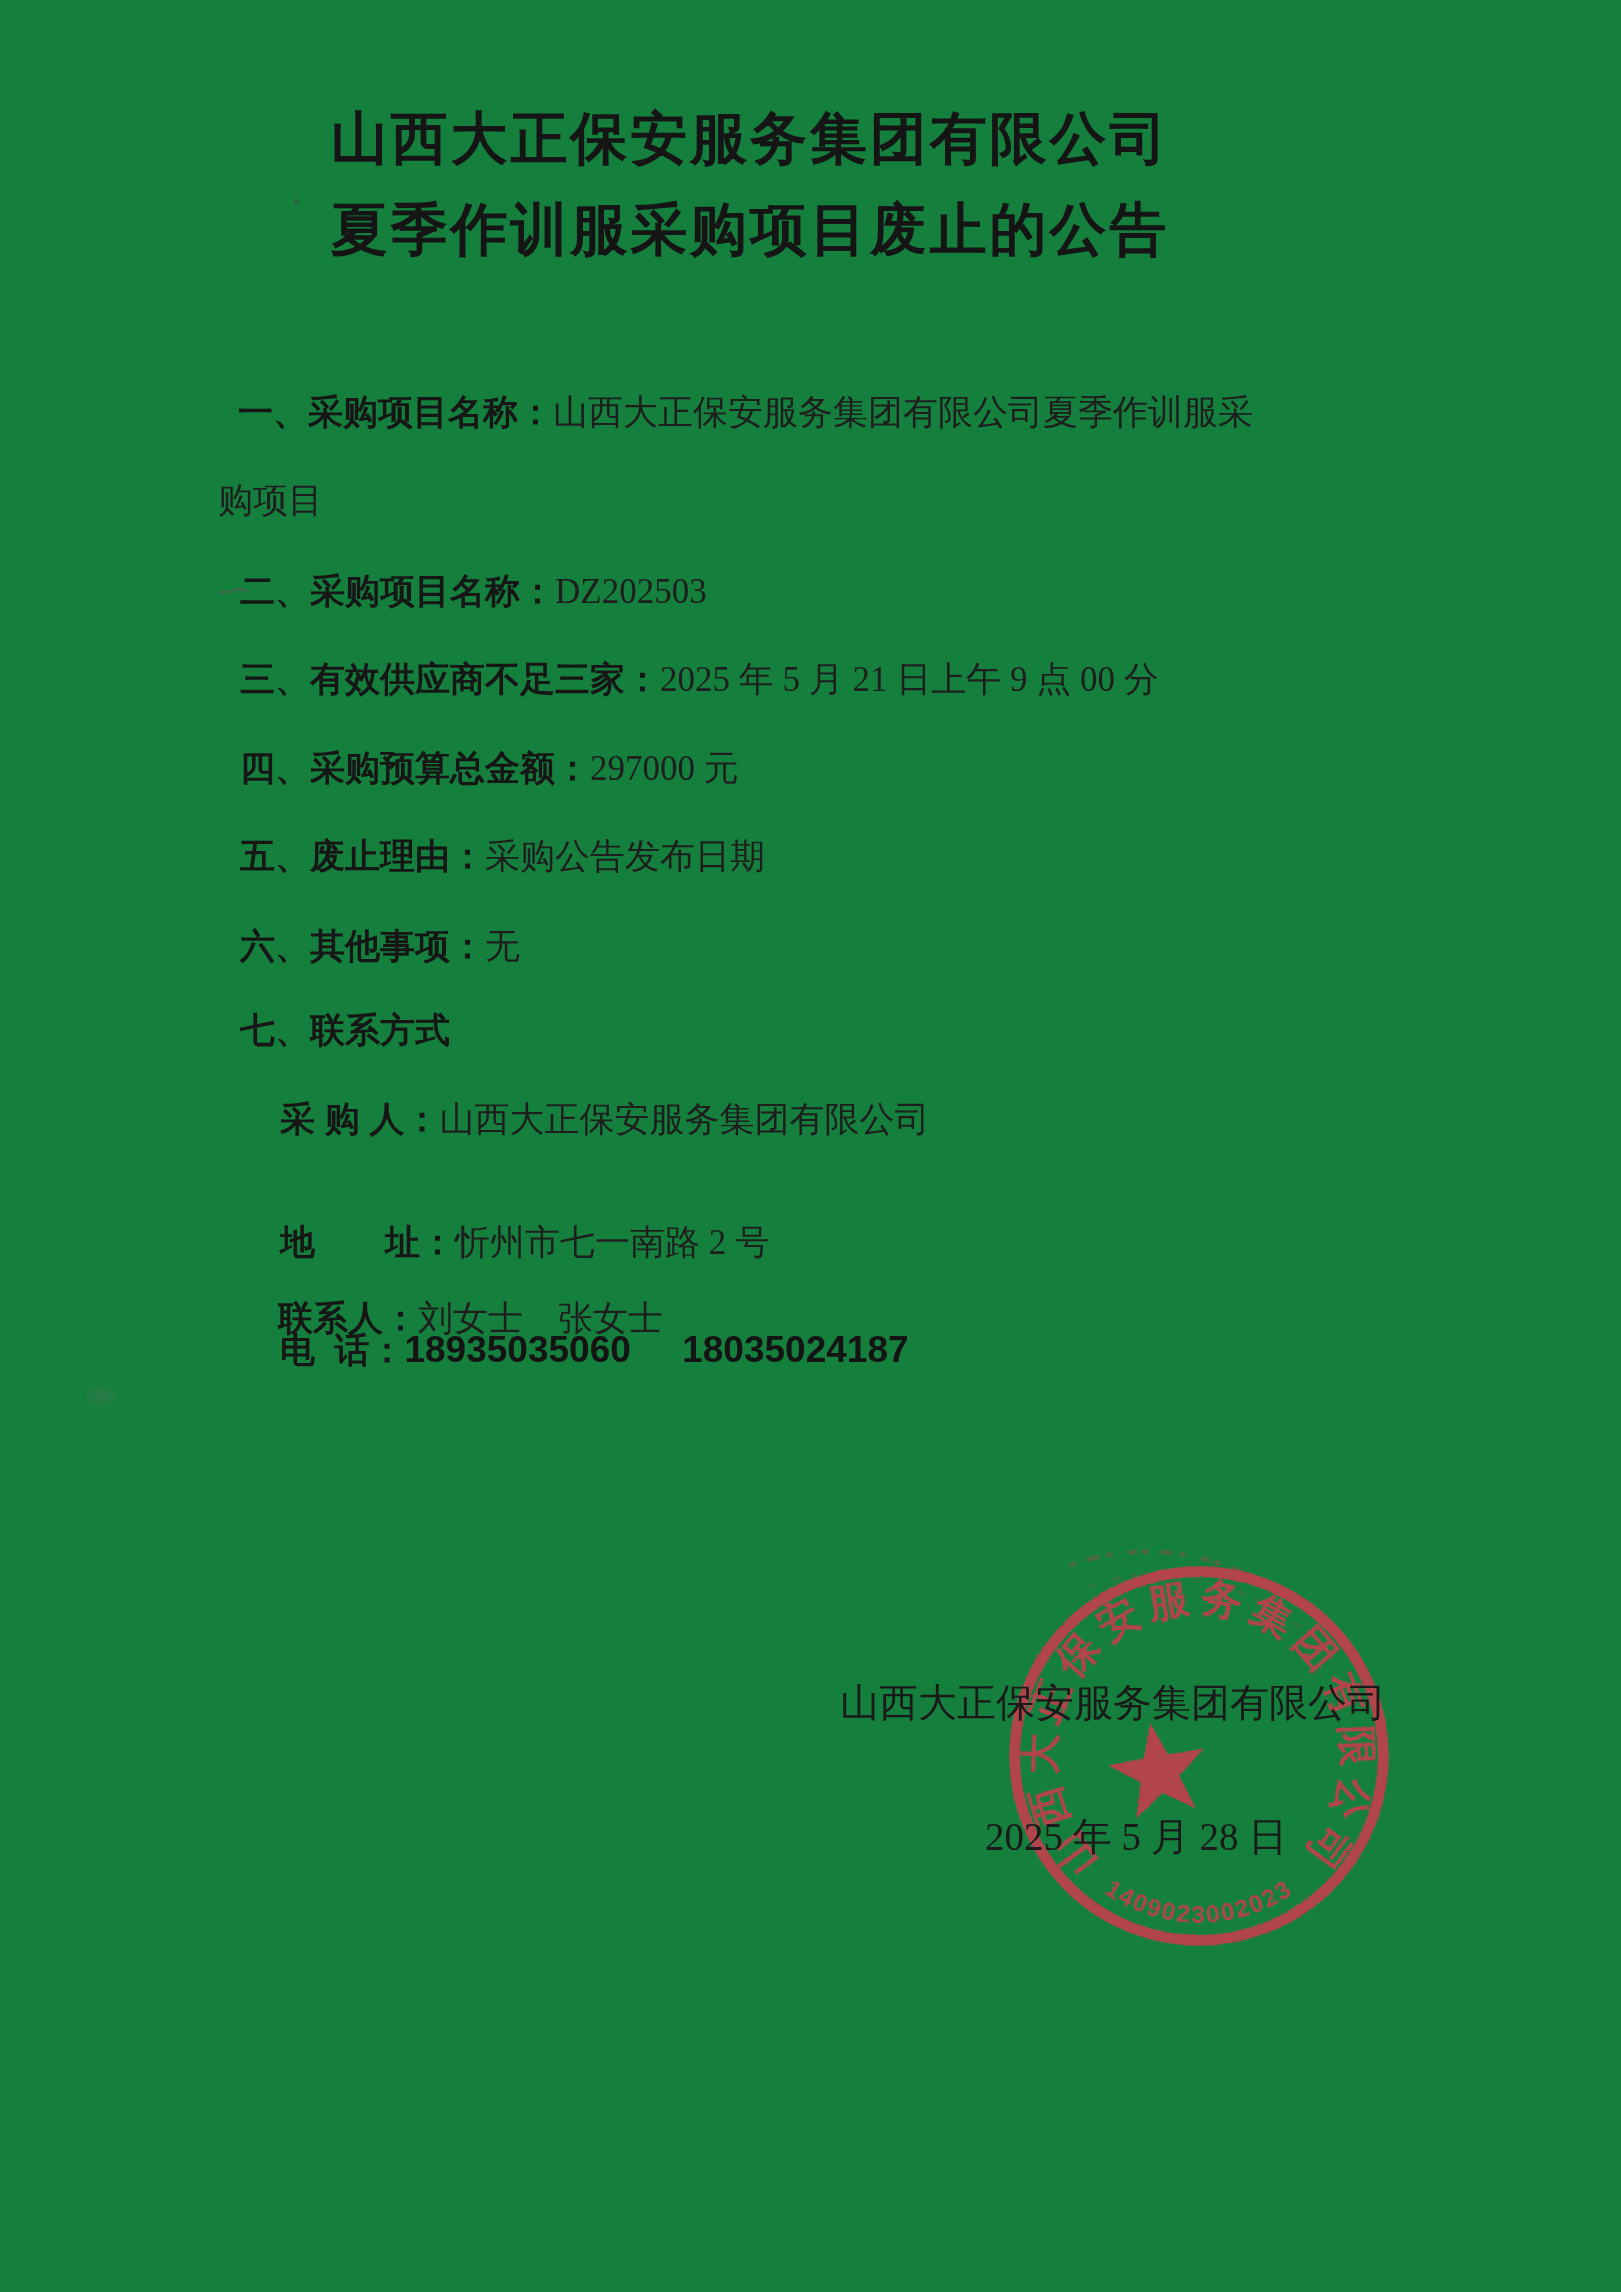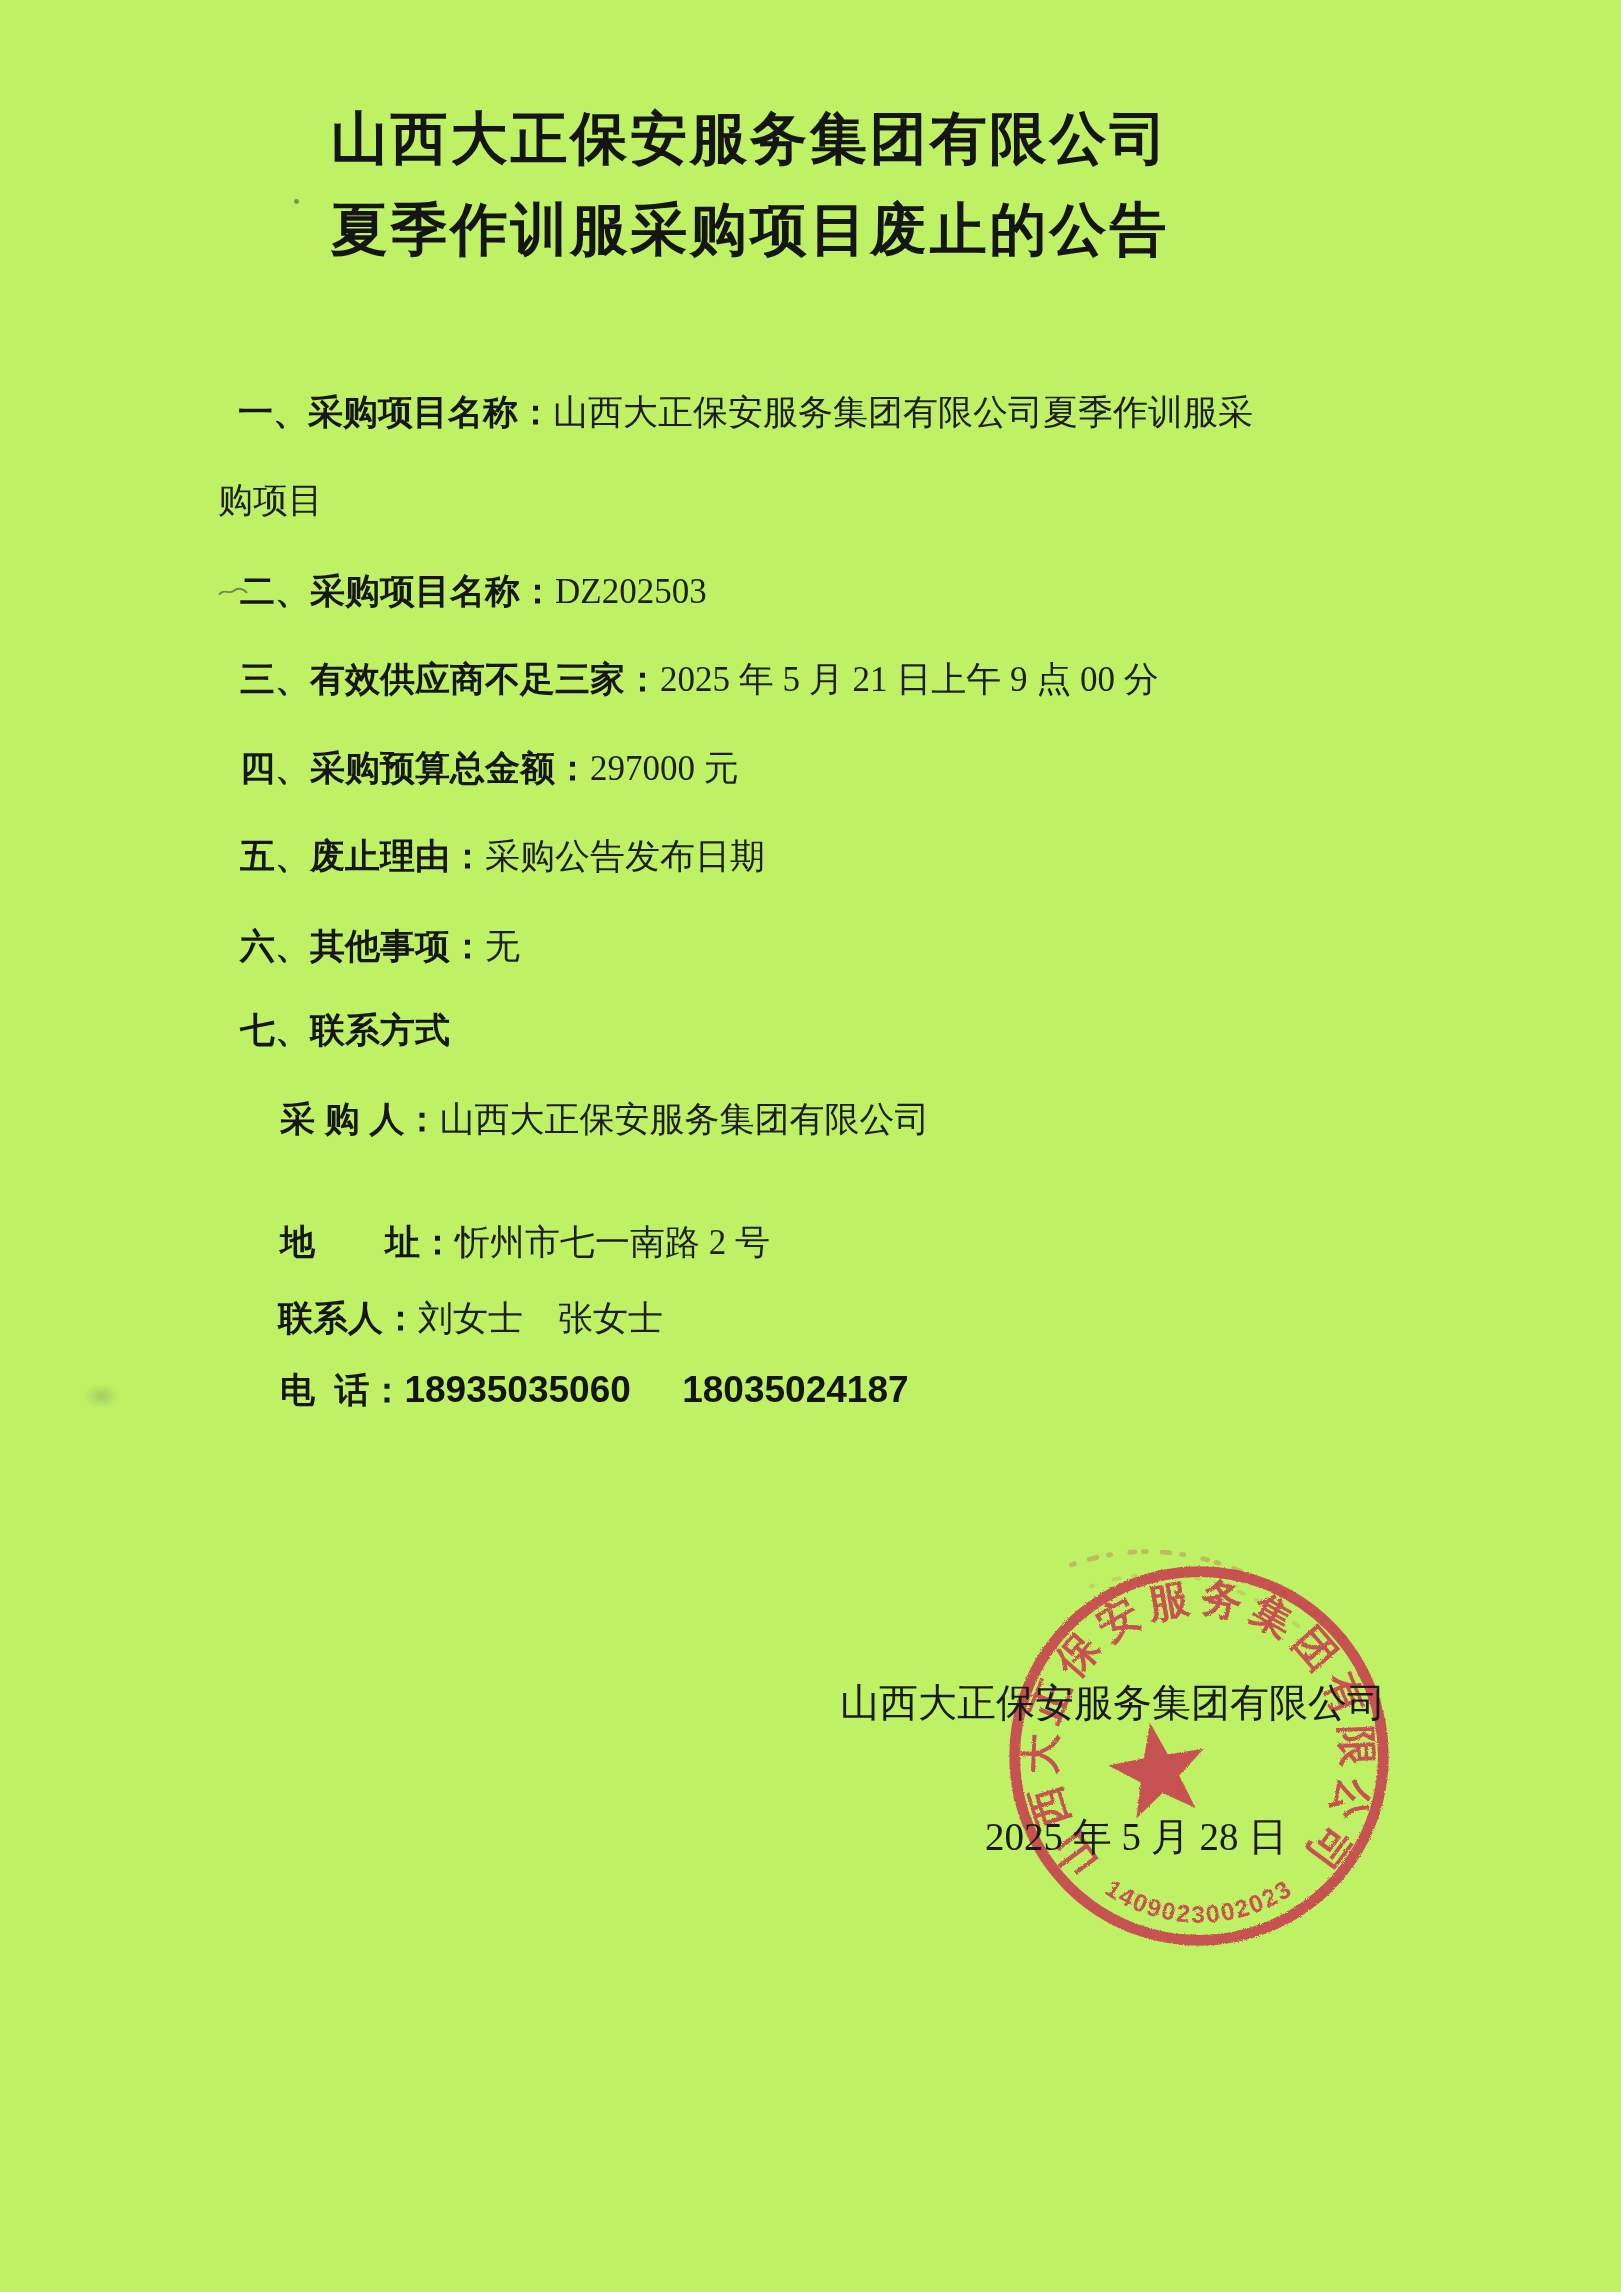--- a/index.html
+++ b/index.html
@@ -1,19 +1,19 @@
 <!DOCTYPE html>
 <html><head>
 <meta charset="utf-8">
 <style>
   html,body{margin:0;padding:0;background:#9a9a9a;}
   #page{
     position:relative;
     width:1621px;height:2293px;
-    background:#bef264;
+    background:#15803d;
     overflow:hidden;
     font-family:"Liberation Serif", serif;
     color:#1c1c1c;
   }
   .title{
     position:absolute;
     left:750px;
     transform:translateX(-50%);
     font-family:"Liberation Serif", serif;
     font-weight:bold;
@@ -108,21 +108,21 @@
 
   <div class="line" style="left:245px;top:1045px">
     <span class="lbl">采 购 人：</span><span class="val">山西大正保安服务集团有限公司</span>
   </div>
   <div class="line" style="left:245px;top:1168px">
     <span class="lbl">地　　址：</span><span class="val">忻州市七一南路 2 号</span>
   </div>
   <div class="line" style="left:243px;top:1244px">
     <span class="lbl">联系人：</span><span class="val">刘女士　张女士</span>
   </div>
-  <div class="line" style="left:245px;top:1316px">
+  <div class="line" style="left:245px;top:1276px">
     <span class="lbl">电  话：</span><span class="num">18935035060     18035024187</span>
   </div>
 
   <div class="sig" style="left:840px;top:1676px">山西大正保安服务集团有限公司</div>
   <div class="sig" style="left:985px;top:1810px">2025 年 5 月 28 日</div>
 
   <div id="seal-wrap">
     <svg width="402" height="402" viewBox="0 0 410 410">
       <defs>
         <filter id="ink" x="-10%" y="-10%" width="120%" height="120%">

